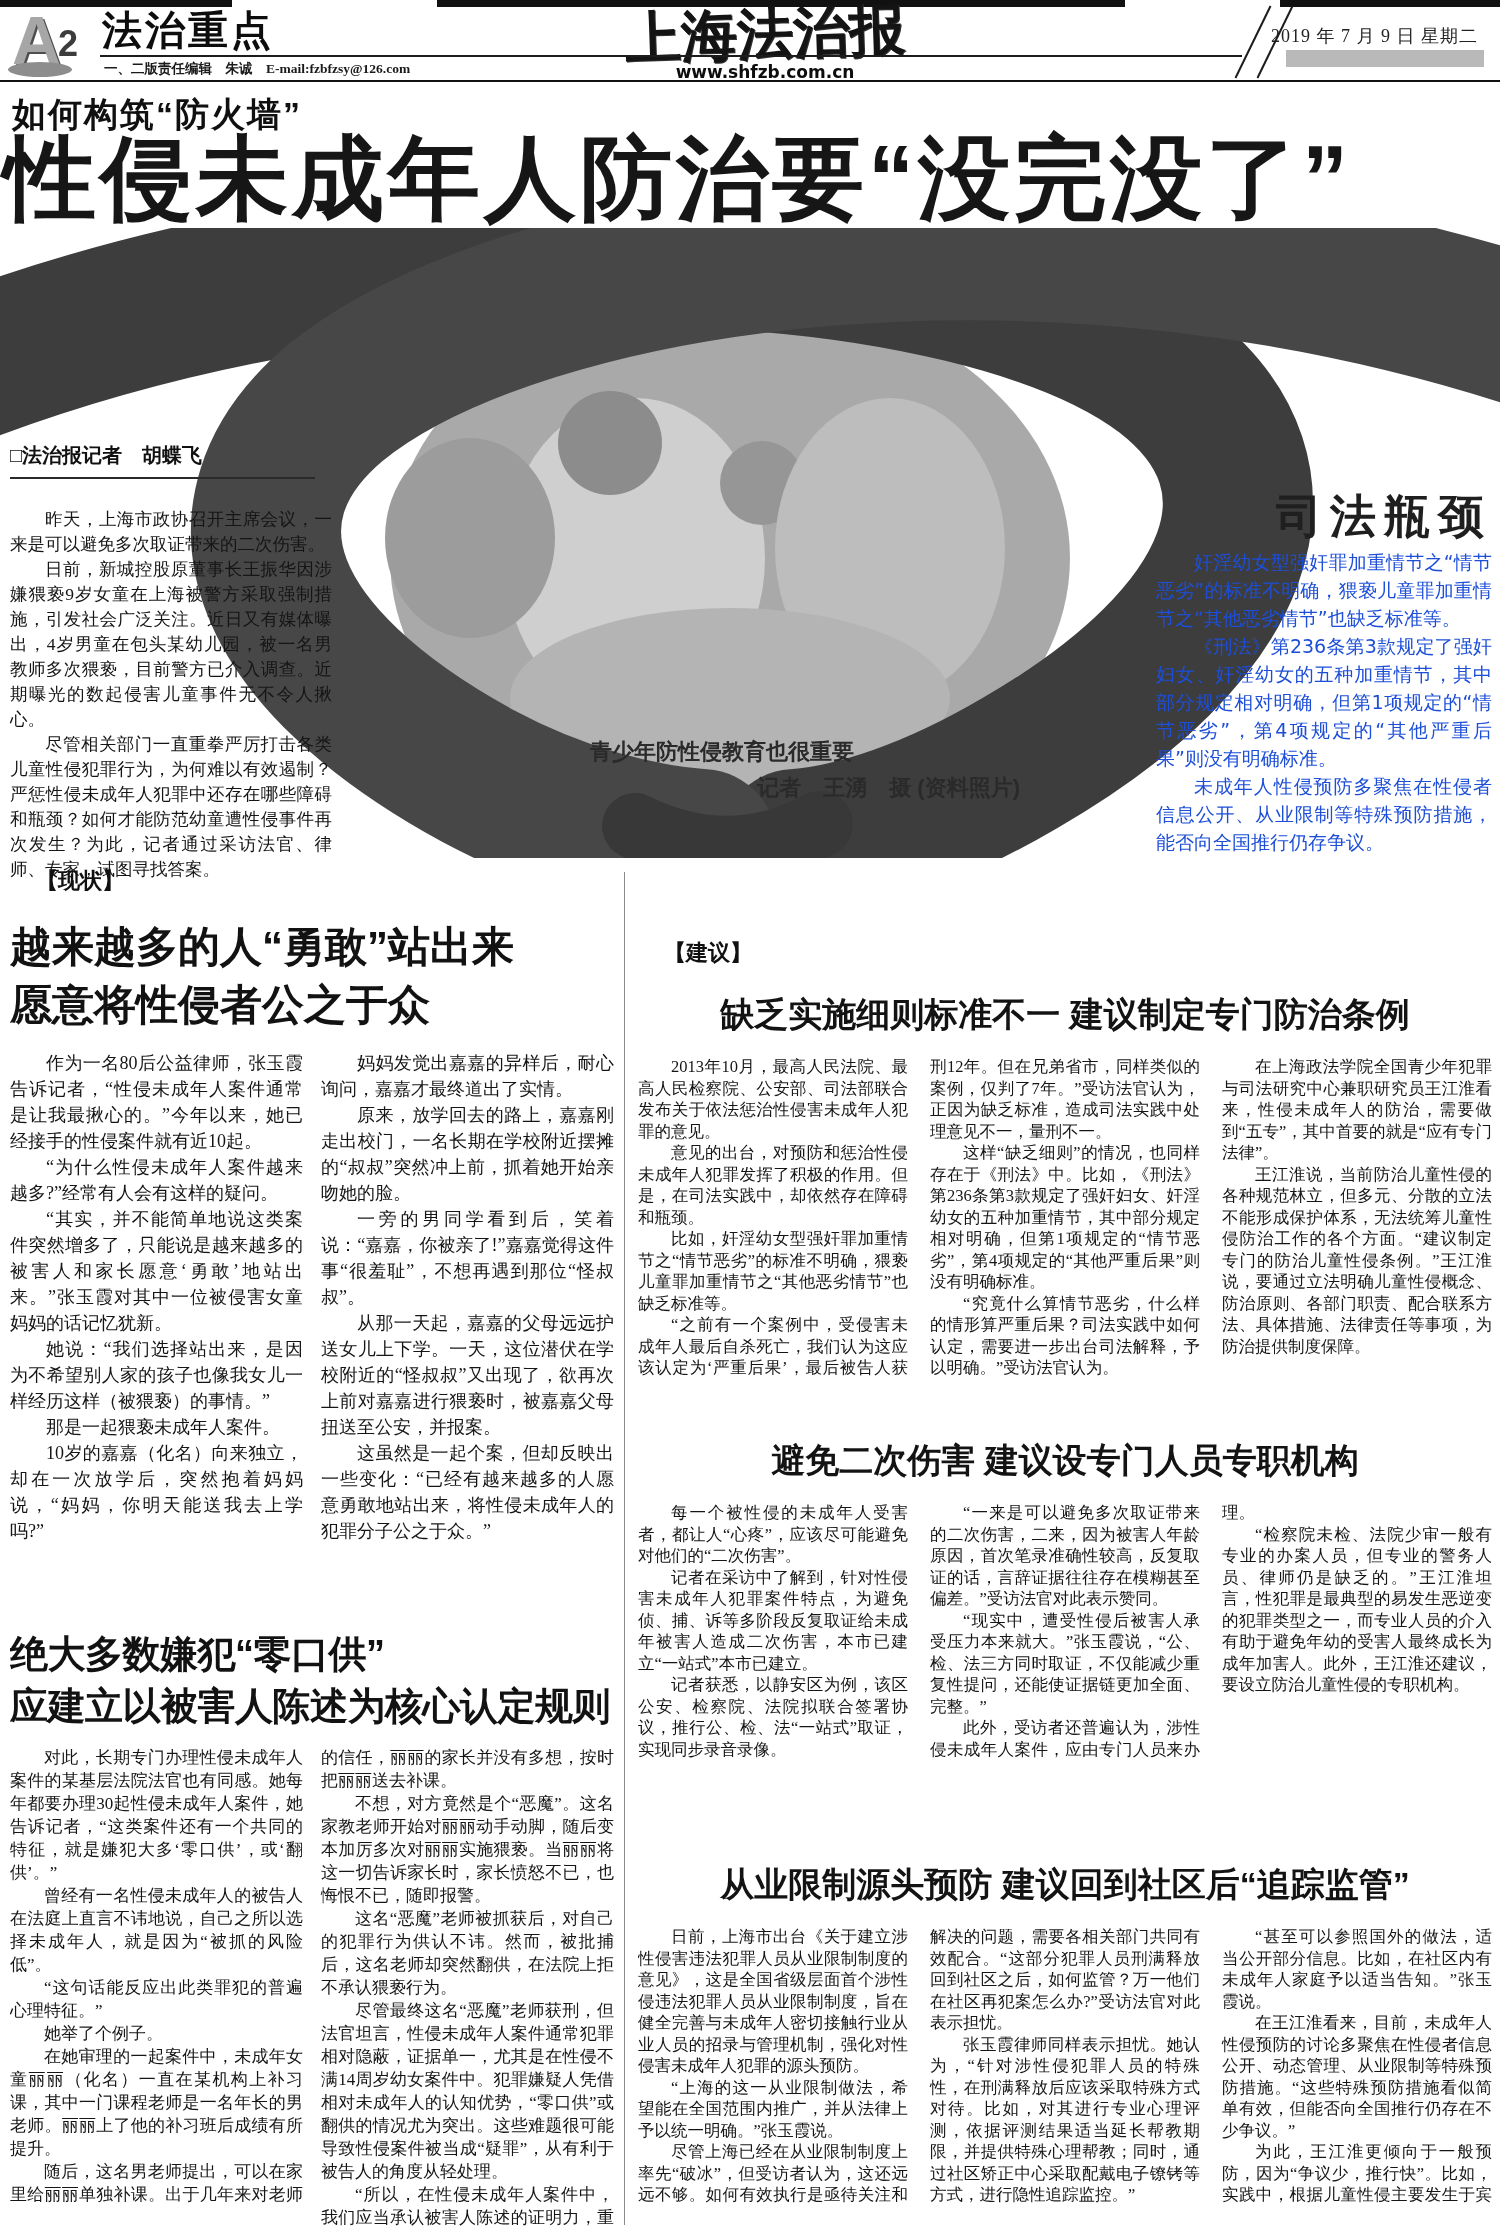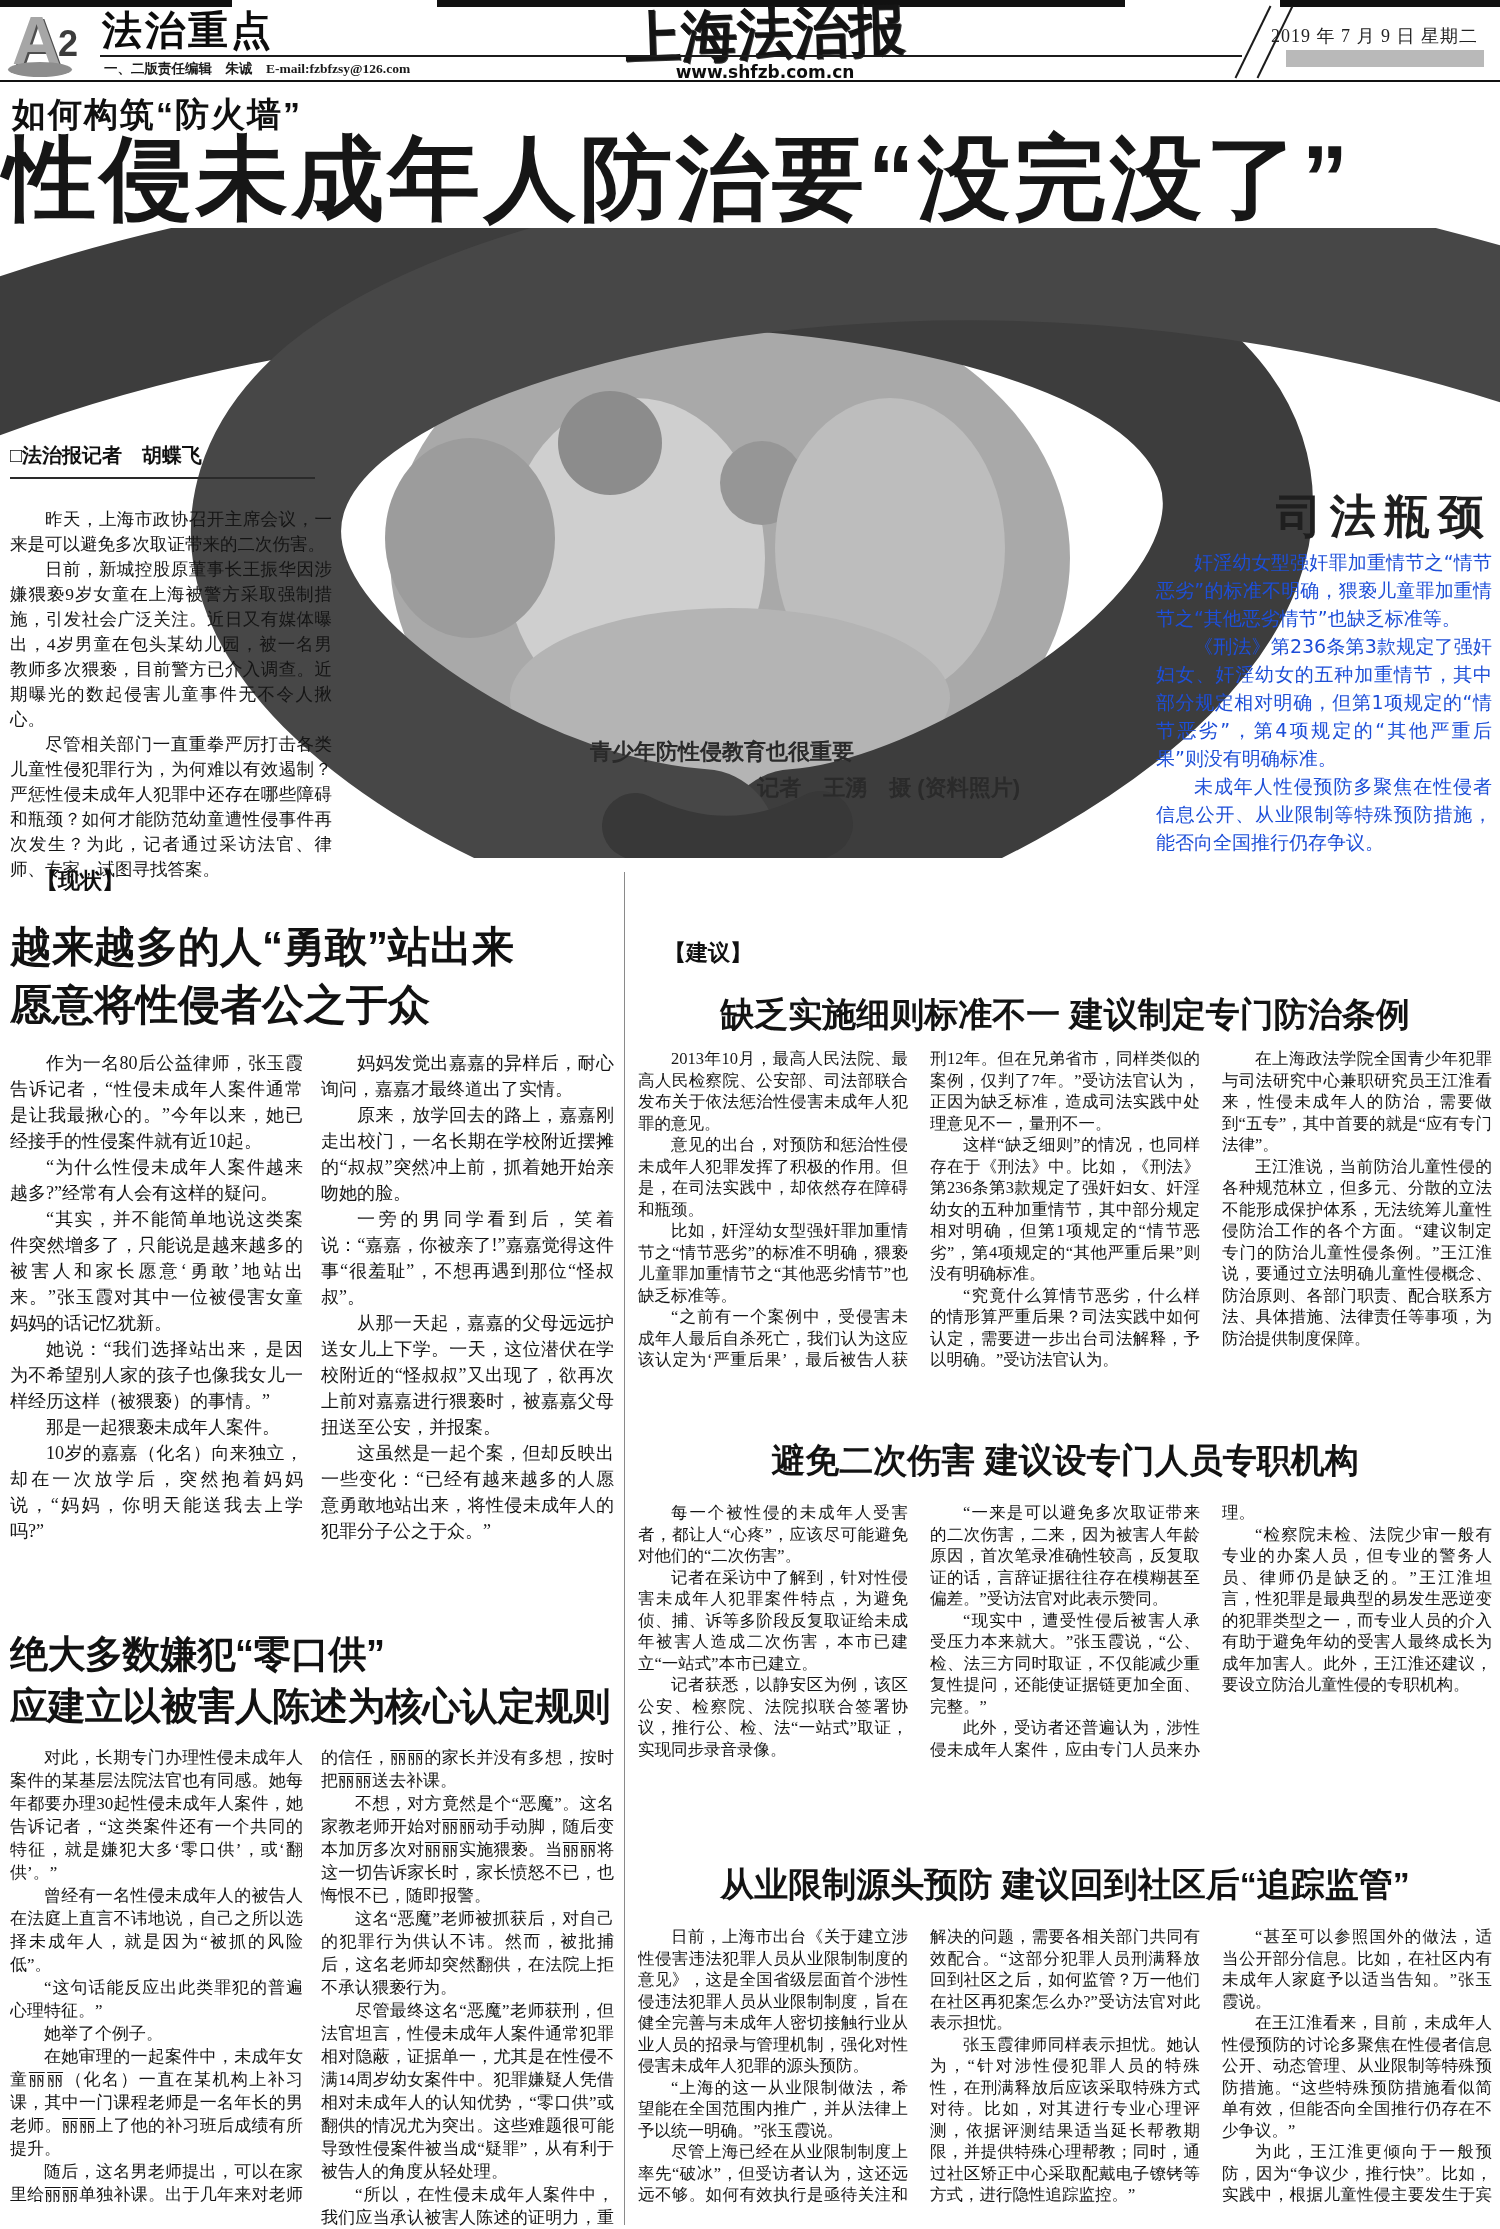--- a/index.html
+++ b/index.html
@@ -56,21 +56,21 @@
   .t-big2{font:900 38px/52px "Liberation Sans",sans-serif;color:#121212;margin-top:28px;letter-spacing:-0.5px;}
   .body-a{margin-top:16px;height:550px;overflow:hidden;column-count:2;column-gap:18px;font:18px/26px "Liberation Serif",serif;}
   .body-b{margin-top:14px;height:490px;overflow:hidden;column-count:2;column-gap:18px;font:17px/23px "Liberation Serif",serif;}
 
   
   .right-block{position:absolute;left:638px;top:866px;width:854px;height:1363px;}
   .r-label{position:absolute;left:0;top:72px;}
   .sub-title{position:absolute;left:0;width:854px;text-align:center;font:900 34px/40px "Liberation Sans",sans-serif;color:#131313;}
   .sub-body{position:absolute;left:0;width:854px;overflow:hidden;column-count:3;column-gap:22px;
             font:16.5px/21.5px "Liberation Serif",serif;}
-  .st1{top:128px;} .sb1{top:182px;height:356px;}
+  .st1{top:128px;} .sb1{top:190px;height:356px;}
   .st2{top:574px;} .sb2{top:636px;height:342px;}
   .st3{top:998px;} .sb3{top:1060px;height:300px;}
 
   .v-divider{position:absolute;left:624px;top:872px;width:1px;height:1353px;background:#8a8a8a;}
 </style>
 </head>
 <body>
 
 <div class="page">
 

